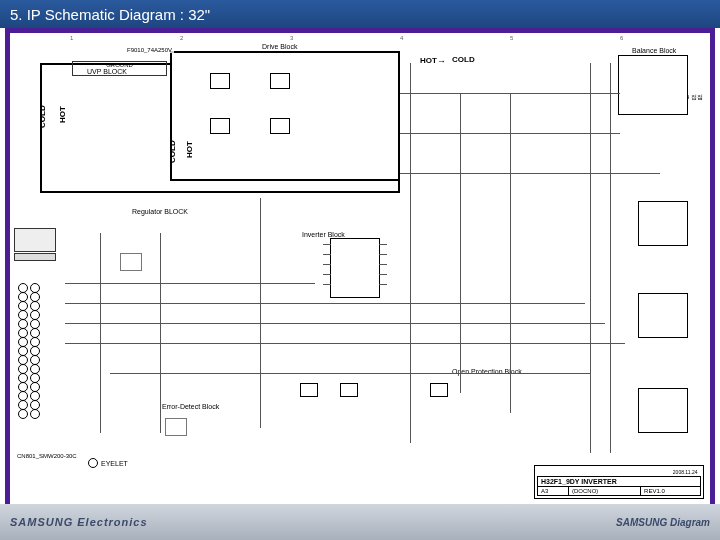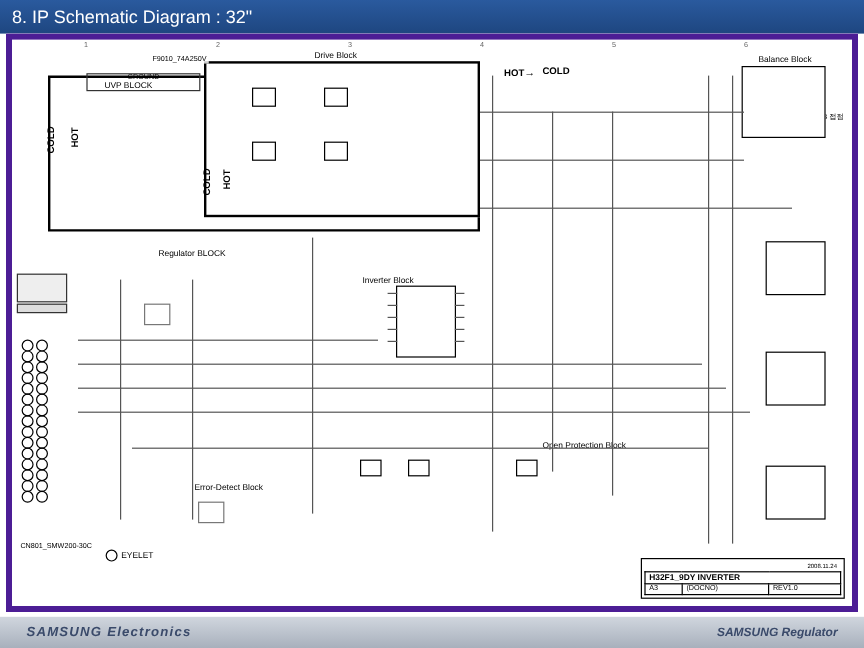--- a/index.html
+++ b/index.html
@@ -1,19 +1,19 @@
 <!DOCTYPE html>
 <html><head>
 <meta charset="utf-8">
 <style>
   * { margin: 0; padding: 0; box-sizing: border-box; }
   body { width: 720px; height: 540px; font-family: Arial, sans-serif; background: #fff; overflow: hidden; position: relative; }
   .header { width: 100%; height: 28px; background: linear-gradient(180deg, #2a5a9e 0%, #1e4680 100%); color: #fff; display: flex; align-items: center; padding-left: 10px; font-size: 15px; }
   .schematic-area { position: absolute; top: 28px; left: 5px; right: 5px; bottom: 30px; background: #fff; border: 5px solid #4c1d95; }
-  .footer { position: absolute; bottom: 0; left: 0; right: 0; height: 26px; background: linear-gradient(180deg, #d0d6de 0%, #a8b0bc 100%); display: flex; align-items: center; justify-content: space-between; padding: 0 22px; font-size: 11px; color: #3a4a6a; }
+  .footer { position: absolute; bottom: 0; left: 0; right: 0; height: 36px; background: linear-gradient(180deg, #d0d6de 0%, #a8b0bc 100%); display: flex; align-items: center; justify-content: space-between; padding: 0 10px; font-size: 11px; color: #3a4a6a; }
   .footer-left { font-weight: bold; font-style: italic; letter-spacing: 1px; }
   .footer-right { font-weight: bold; font-style: italic; font-size: 10px; }
   .block-label { position: absolute; font-size: 7px; color: #000; background: rgba(255,255,255,0.8); padding: 0 2px; }
   .cold-label { position: absolute; font-size: 8px; font-weight: bold; transform: rotate(-90deg); transform-origin: left top; }
   .hot-label { position: absolute; font-size: 8px; font-weight: bold; transform: rotate(-90deg); transform-origin: left top; }
   .hot-h { position: absolute; font-size: 8px; font-weight: bold; }
   .heavy-block { position: absolute; border: 2.5px solid #000; background: #fff; }
   .thin-block { position: absolute; border: 1px solid #333; }
   .title-block { position: absolute; border: 1px solid #000; font-size: 6px; padding: 2px; }
   .title-block table { border-collapse: collapse; width: 100%; }
@@ -28,21 +28,21 @@
   .schematic-content { position: absolute; inset: 0; }
   .mini-comp { position: absolute; border: 0.5px solid #777; }
   .wire { position: absolute; background: #555; }
   .wire-h { height: 1px; }
   .wire-v { width: 1px; }
 </style>
 </head>
 <body>
 
 <div class="header">
-  <span>8. IP Schematic Diagram : 32"</span>
+  <span>5. IP Schematic Diagram : 32"</span>
 </div>
 
 <div class="schematic-area">
   <div class="schematic-content">
 
     <div class="grid-num" style="left:60px; top:2px;">1</div>
     <div class="grid-num" style="left:170px; top:2px;">2</div>
     <div class="grid-num" style="left:280px; top:2px;">3</div>
     <div class="grid-num" style="left:390px; top:2px;">4</div>
     <div class="grid-num" style="left:500px; top:2px;">5</div>
@@ -210,14 +210,14 @@
         </tr>
       </tbody>
         </table>
     </div>
 
   </div>
 </div>
 
 <div class="footer">
   <span class="footer-left">SAMSUNG Electronics</span>
-  <span class="footer-right">SAMSUNG Regulator</span>
+  <span class="footer-right">SAMSUNG Diagram</span>
 </div>
 
 </body></html>

